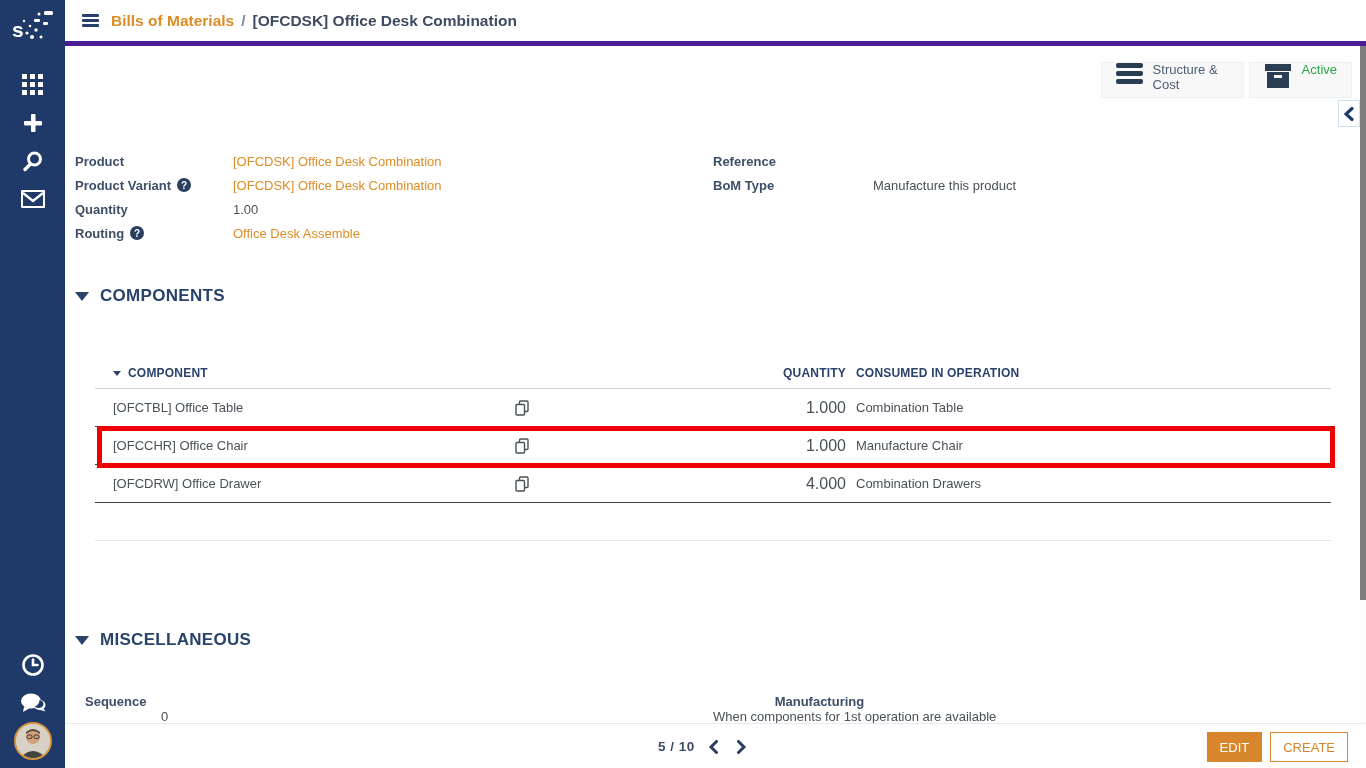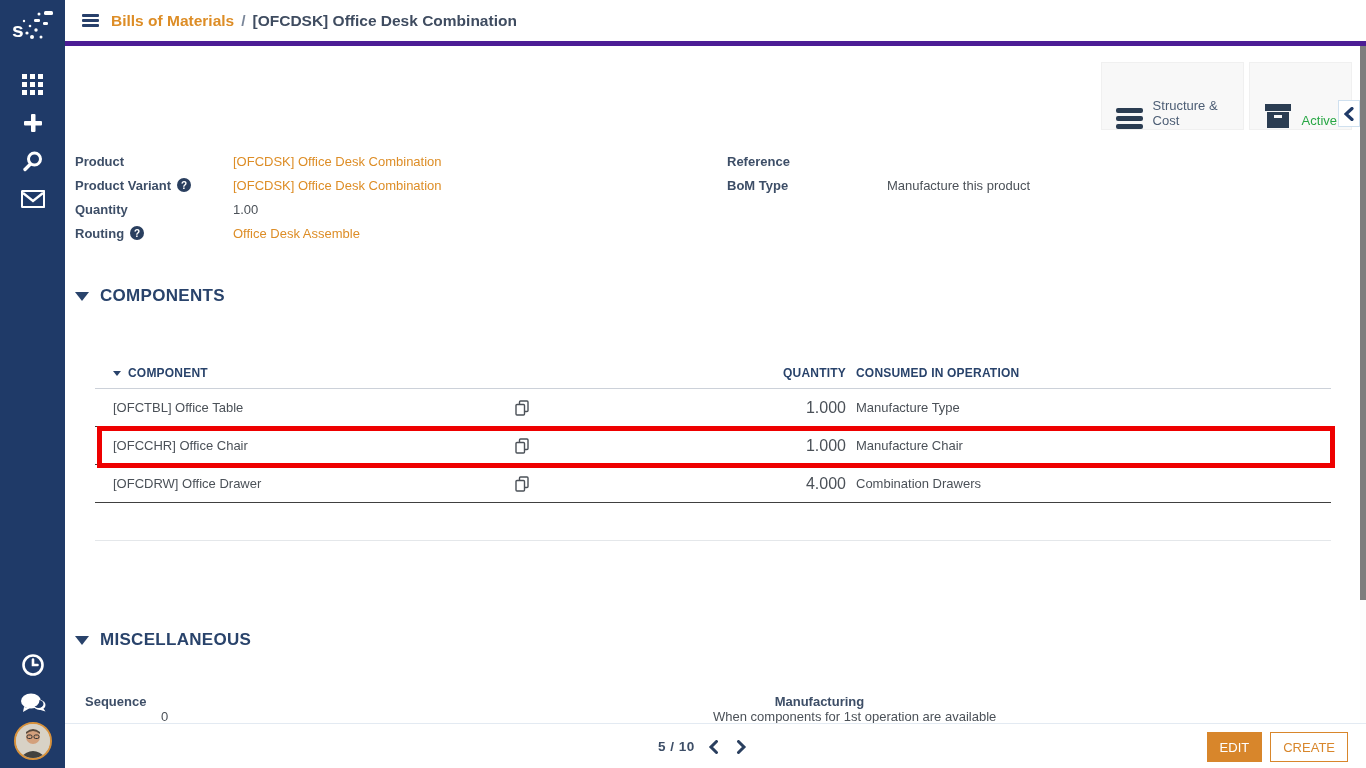--- a/index.html
+++ b/index.html
@@ -24,33 +24,33 @@
 
   
   .content { position: relative; height: 722px; background: #fff; }
 
   
   .scrollbar-track { position: absolute; right: 0; top: 0; width: 6px; height: 722px; background: #fdfdfd; }
   .scrollbar-thumb { position: absolute; right: 0; top: 0; width: 6px; height: 554px; background: #7e7e7e; cursor: pointer; }
 
   
   .stat-buttons { position: absolute; top: 16px; right: 14px; display: flex; gap: 5px; }
-  .stat-btn { height: 68px; background: #f8f8f8; border: 1px solid #f0f0f0; display: flex; align-items: flex-end; padding: 0 14px; cursor: pointer; }
+  .stat-btn { height: 36px; background: #f8f8f8; border: 1px solid #f0f0f0; display: flex; align-items: flex-start; padding: 0 14px; cursor: pointer; }
   .stat-btn .bars { display: flex; flex-direction: column; gap: 3px; margin-right: 10px; }
   .stat-btn .bars i { display: block; width: 27px; height: 5px; background: #2b3d52; border-radius: 2px; }
   .stat-label { font-size: 13px; color: #4c5d74; width: 76px; line-height: 1.15; }
   .stat-label.green { color: #28a745; width: auto; }
   .archive-icon { margin-right: 10px; }
 
   .collapse-btn { position: absolute; top: 54px; right: 6px; width: 22px; height: 27px; background: #fff; border: 1px solid #cfe0ef; display: flex; align-items: center; justify-content: center; cursor: pointer; z-index: 5; }
 
   
   .form-area { position: absolute; top: 103px; left: 10px; width: 1280px; }
   .fgroup-left { position: absolute; left: 0; top: 0; }
-  .fgroup-right { position: absolute; left: 652px; top: 0; }
+  .fgroup-right { position: absolute; left: 638px; top: 0; }
   .frow { display: flex; height: 24px; align-items: center; }
   .flabel { width: 158px; font-size: 13px; font-weight: bold; color: #3d4e67; display: flex; align-items: center; }
   .fgroup-right .flabel { width: 160px; }
   .fvalue { font-size: 13px; color: #4b5158; }
   .fvalue.link { color: #dd8d26; cursor: pointer; }
   .help-icon { display: inline-flex; width: 14px; height: 14px; border-radius: 50%; background: #2a3f5f; color: #fff; font-size: 10px; font-weight: bold; align-items: center; justify-content: center; margin-left: 6px; cursor: pointer; }
 
   
   .section-title { position: absolute; left: 10px; display: flex; align-items: center; cursor: pointer; }
   .caret-down { width: 0; height: 0; border-left: 7px solid transparent; border-right: 7px solid transparent; border-top: 9px solid #29436b; margin-right: 11px; }
@@ -276,21 +276,21 @@
 
       <div class="t-row">
         <div class="td-name">[OFCTBL] Office Table</div>
         <div class="td-icon">
           <svg width="14" height="16" viewBox="0 0 14 16">
             <rect x="4.5" y="1" width="8.5" height="10.5" rx="1" fill="#fff" stroke="#4b5158" stroke-width="1.4"></rect>
             <rect x="1" y="4.5" width="8.5" height="10.5" rx="1" fill="#fff" stroke="#4b5158" stroke-width="1.4"></rect>
           </svg>
         </div>
         <div class="td-qty">1.000</div>
-        <div class="td-op">Manufacture Type</div>
+        <div class="td-op">Combination Table</div>
       </div>
 
       <div class="t-row">
         <div class="td-name">[OFCCHR] Office Chair</div>
         <div class="td-icon">
           <svg width="14" height="16" viewBox="0 0 14 16">
             <rect x="4.5" y="1" width="8.5" height="10.5" rx="1" fill="#fff" stroke="#4b5158" stroke-width="1.4"></rect>
             <rect x="1" y="4.5" width="8.5" height="10.5" rx="1" fill="#fff" stroke="#4b5158" stroke-width="1.4"></rect>
           </svg>
         </div>

